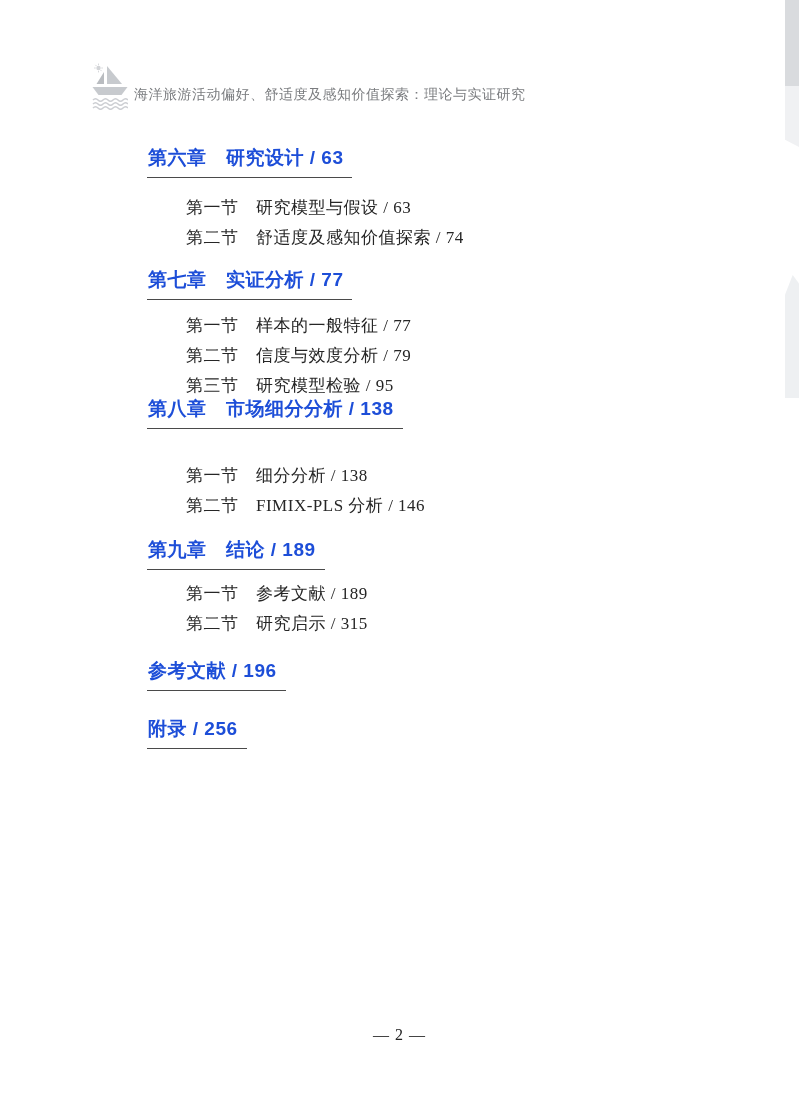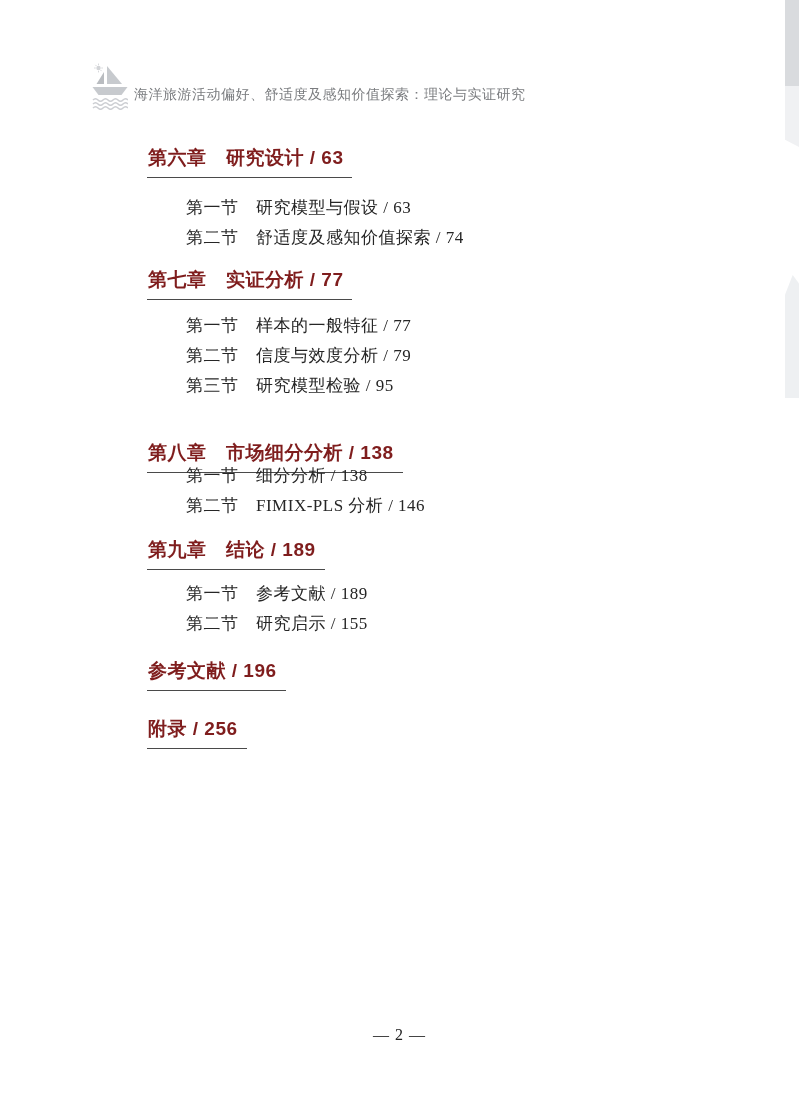--- a/index.html
+++ b/index.html
@@ -15,21 +15,21 @@
   .logo{position:absolute;left:88px;top:63px;width:36px;height:47px;display:block;}
   .book-title{
     position:absolute;left:130px;top:86px;
     font-family:"Liberation Serif", serif;
     font-size:14px;color:#7a7c7f;letter-spacing:0.5px;white-space:nowrap;
   }
   
   .chapter-row{
     position:absolute;left:147px;
     font-family:"Liberation Sans", sans-serif;
-    font-weight:bold;font-size:19px;color:#7f1d1d;
+    font-weight:bold;font-size:19px;color:#1d4ed8;
     letter-spacing:0.5px;white-space:nowrap;
   }
   .chapter-row .underlined{
     display:inline-block;
     border-bottom:1px solid #4a4a4a;
     padding:0 9px 6px 1px;
   }
   .section-row{
     position:absolute;left:186px;
     font-family:"Liberation Serif", serif;
@@ -98,38 +98,38 @@
   <div class="section-row" style="top:314px">
     <span>第一节　样本的一般特征</span><span class="sep"> / </span><span>77</span>
   </div>
   <div class="section-row" style="top:344px">
     <span>第二节　信度与效度分析</span><span class="sep"> / </span><span>79</span>
   </div>
   <div class="section-row" style="top:374px">
     <span>第三节　研究模型检验</span><span class="sep"> / </span><span>95</span>
   </div>
 
-  <div class="chapter-row" style="top:440px">
+  <div class="chapter-row" style="top:396px">
     <span class="underlined"><span>第八章　市场细分分析</span><span class="sep"> / </span><span>138</span></span>
   </div>
   <div class="section-row" style="top:464px">
     <span>第一节　细分分析</span><span class="sep"> / </span><span>138</span>
   </div>
   <div class="section-row" style="top:494px">
     <span>第二节　FIMIX-PLS 分析</span><span class="sep"> / </span><span>146</span>
   </div>
 
   <div class="chapter-row" style="top:537px">
     <span class="underlined"><span>第九章　结论</span><span class="sep"> / </span><span>189</span></span>
   </div>
   <div class="section-row" style="top:582px">
     <span>第一节　参考文献</span><span class="sep"> / </span><span>189</span>
   </div>
   <div class="section-row" style="top:612px">
-    <span>第二节　研究启示</span><span class="sep"> / </span><span>155</span>
+    <span>第二节　研究启示</span><span class="sep"> / </span><span>315</span>
   </div>
 
   <div class="chapter-row" style="top:658px">
     <span class="underlined"><span>参考文献</span><span class="sep"> / </span><span>196</span></span>
   </div>
   <div class="chapter-row" style="top:716px">
     <span class="underlined"><span>附录</span><span class="sep"> / </span><span>256</span></span>
   </div>
 
   <div class="page-footer">— 2 —</div>

